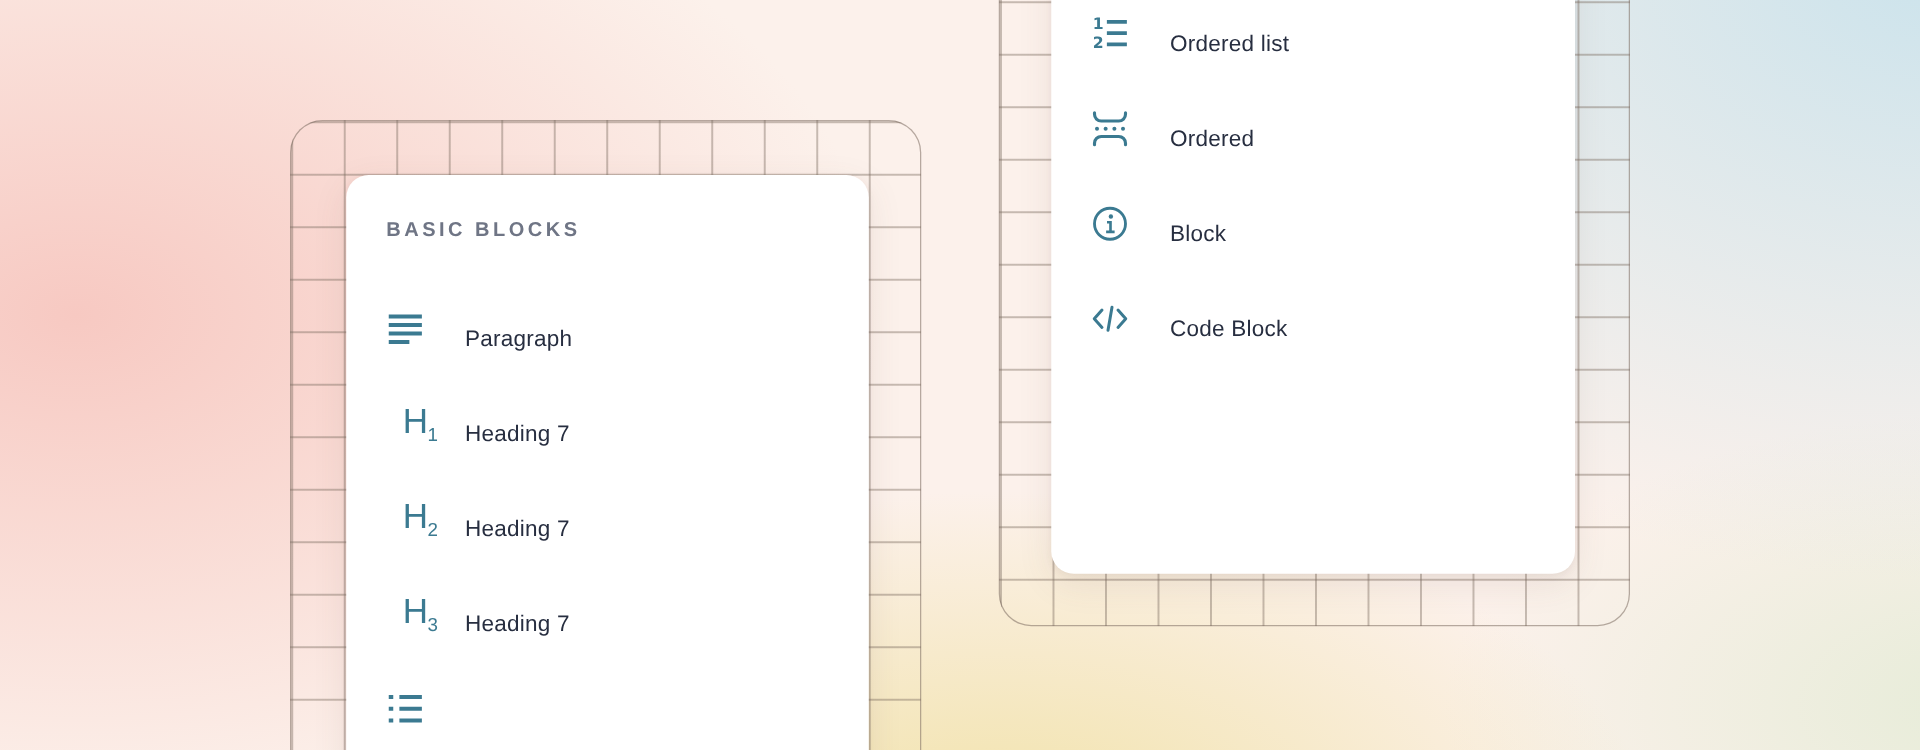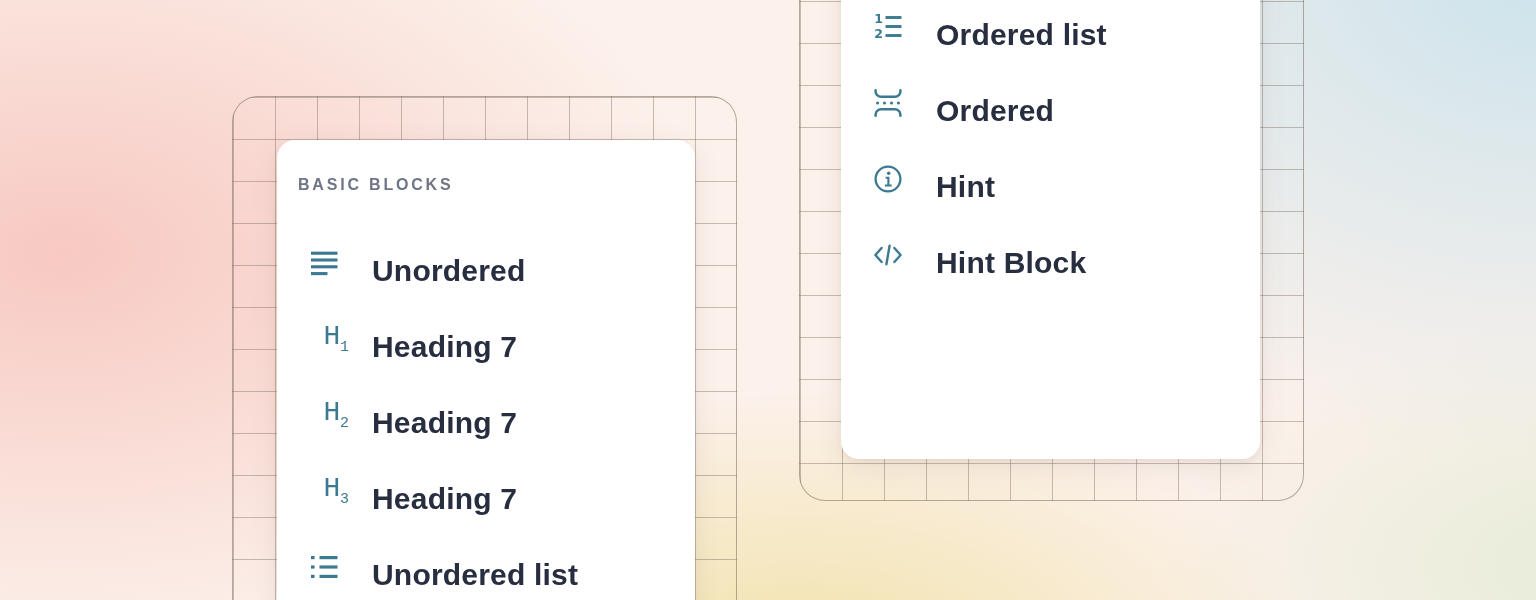--- a/index.html
+++ b/index.html
@@ -31,41 +31,41 @@
   }
   .panel-left{left:232px;top:96px;width:505px;height:560px;}
   .panel-right{left:799px;top:-46px;width:505px;height:547px;background-position:0 4px;}
   .card{
     position:absolute;background:var(--card);border-radius:18px;
     box-shadow:0 8px 28px rgba(96,74,70,.10),0 2px 6px rgba(96,74,70,.06);
   }
   .card-left{left:277px;top:140px;width:418px;height:560px;}
   .card-right{left:841px;top:-44px;width:419px;height:503px;}
   .section-label{
-    margin:36px 0 30px 21px;height:19px;
+    margin:36px 0 30px 32px;height:19px;
     font-size:16px;font-weight:700;letter-spacing:2.8px;
     color:var(--muted);
   }
   .card-right .items{padding-top:33px;}
   .item{
     display:flex;align-items:center;height:76px;
     padding-left:32px;gap:33px;cursor:pointer;
   }
   .icon{
     width:30px;height:30px;flex:0 0 30px;display:flex;
     align-items:center;justify-content:center;color:var(--accent);
   }
   .icon svg{width:30px;height:30px;display:block;}
   .label{
-    font-size:30px;font-weight:700;color:var(--text);letter-spacing:.2px;
+    font-size:18px;font-weight:400;color:var(--text);letter-spacing:.2px;
     white-space:nowrap;
     margin-top:16px;
   }
   .hg{
-    font-family:Liberation Mono, monospace;font-size:28px;font-weight:400;
+    font-family:Liberation Sans, sans-serif;font-size:28px;font-weight:400;
     color:var(--accent);line-height:1;letter-spacing:-.5px;margin-left:24px;
   }
   .hg sub{font-size:15px;font-weight:500;}
 </style>
 </head>
 <body>
 
 <div class="panel panel-left"></div>
 <div class="panel panel-right"></div>
 
@@ -76,21 +76,21 @@
         <span class="icon">
           <svg viewBox="0 0 30 30">
             <g fill="none" stroke="currentColor" stroke-width="3.1">
               <path d="M2 5.2H28.5"></path>
               <path d="M2 12H28.5"></path>
               <path d="M2 18.8H28.5"></path>
               <path d="M2 25.6H18.5"></path>
             </g>
           </svg>
         </span>
-        <span class="label">Unordered</span>
+        <span class="label">Paragraph</span>
       </div>
       <div class="item">
         <span class="icon">
           <span class="hg">H<sub>1</sub></span>
         </span>
         <span class="label">Heading 7</span>
       </div>
       <div class="item">
         <span class="icon">
           <span class="hg">H<sub>2</sub></span>
@@ -109,21 +109,20 @@
             <g fill="none" stroke="currentColor" stroke-width="3.2">
               <path d="M2 5.6h3.6"></path>
               <path d="M2 15h3.6"></path>
               <path d="M2 24.4h3.6"></path>
               <path d="M10.5 5.6H28.5"></path>
               <path d="M10.5 15H28.5"></path>
               <path d="M10.5 24.4H28.5"></path>
             </g>
           </svg>
         </span>
-        <span class="label">Unordered list</span>
       </div>
     </div>
 </div>
 
 <div class="card card-right">
   <div class="items">
       <div class="item">
         <span class="icon">
           <svg viewBox="0 0 30 30">
             <g fill="none" stroke="currentColor" stroke-width="2.9">
@@ -155,28 +154,28 @@
         <span class="label">Ordered</span>
       </div>
       <div class="item">
         <span class="icon">
           <svg viewBox="0 0 30 30">
             <circle cx="15" cy="15" r="12.4" fill="none" stroke="currentColor" stroke-width="2.3"></circle>
             <path d="M12.6 13.8H15.4V21.2M11.9 21.5H18.7" fill="none" stroke="currentColor" stroke-width="2.1"></path>
             <circle cx="15.7" cy="9.2" r="1.75" fill="currentColor"></circle>
           </svg>
         </span>
-        <span class="label">Hint</span>
+        <span class="label">Block</span>
       </div>
       <div class="item">
         <span class="icon">
           <svg viewBox="0 0 30 30">
             <g fill="none" stroke="currentColor" stroke-width="2.4" stroke-linecap="round" stroke-linejoin="round">
               <path d="M8.6 8L2.4 15l6.2 7"></path>
               <path d="M21.4 8l6.2 7-6.2 7"></path>
               <path d="M16.6 5.8L13.4 24.2"></path>
             </g>
           </svg>
         </span>
-        <span class="label">Hint Block</span>
+        <span class="label">Code Block</span>
       </div>
     </div>
 </div>
 
 </body></html>

